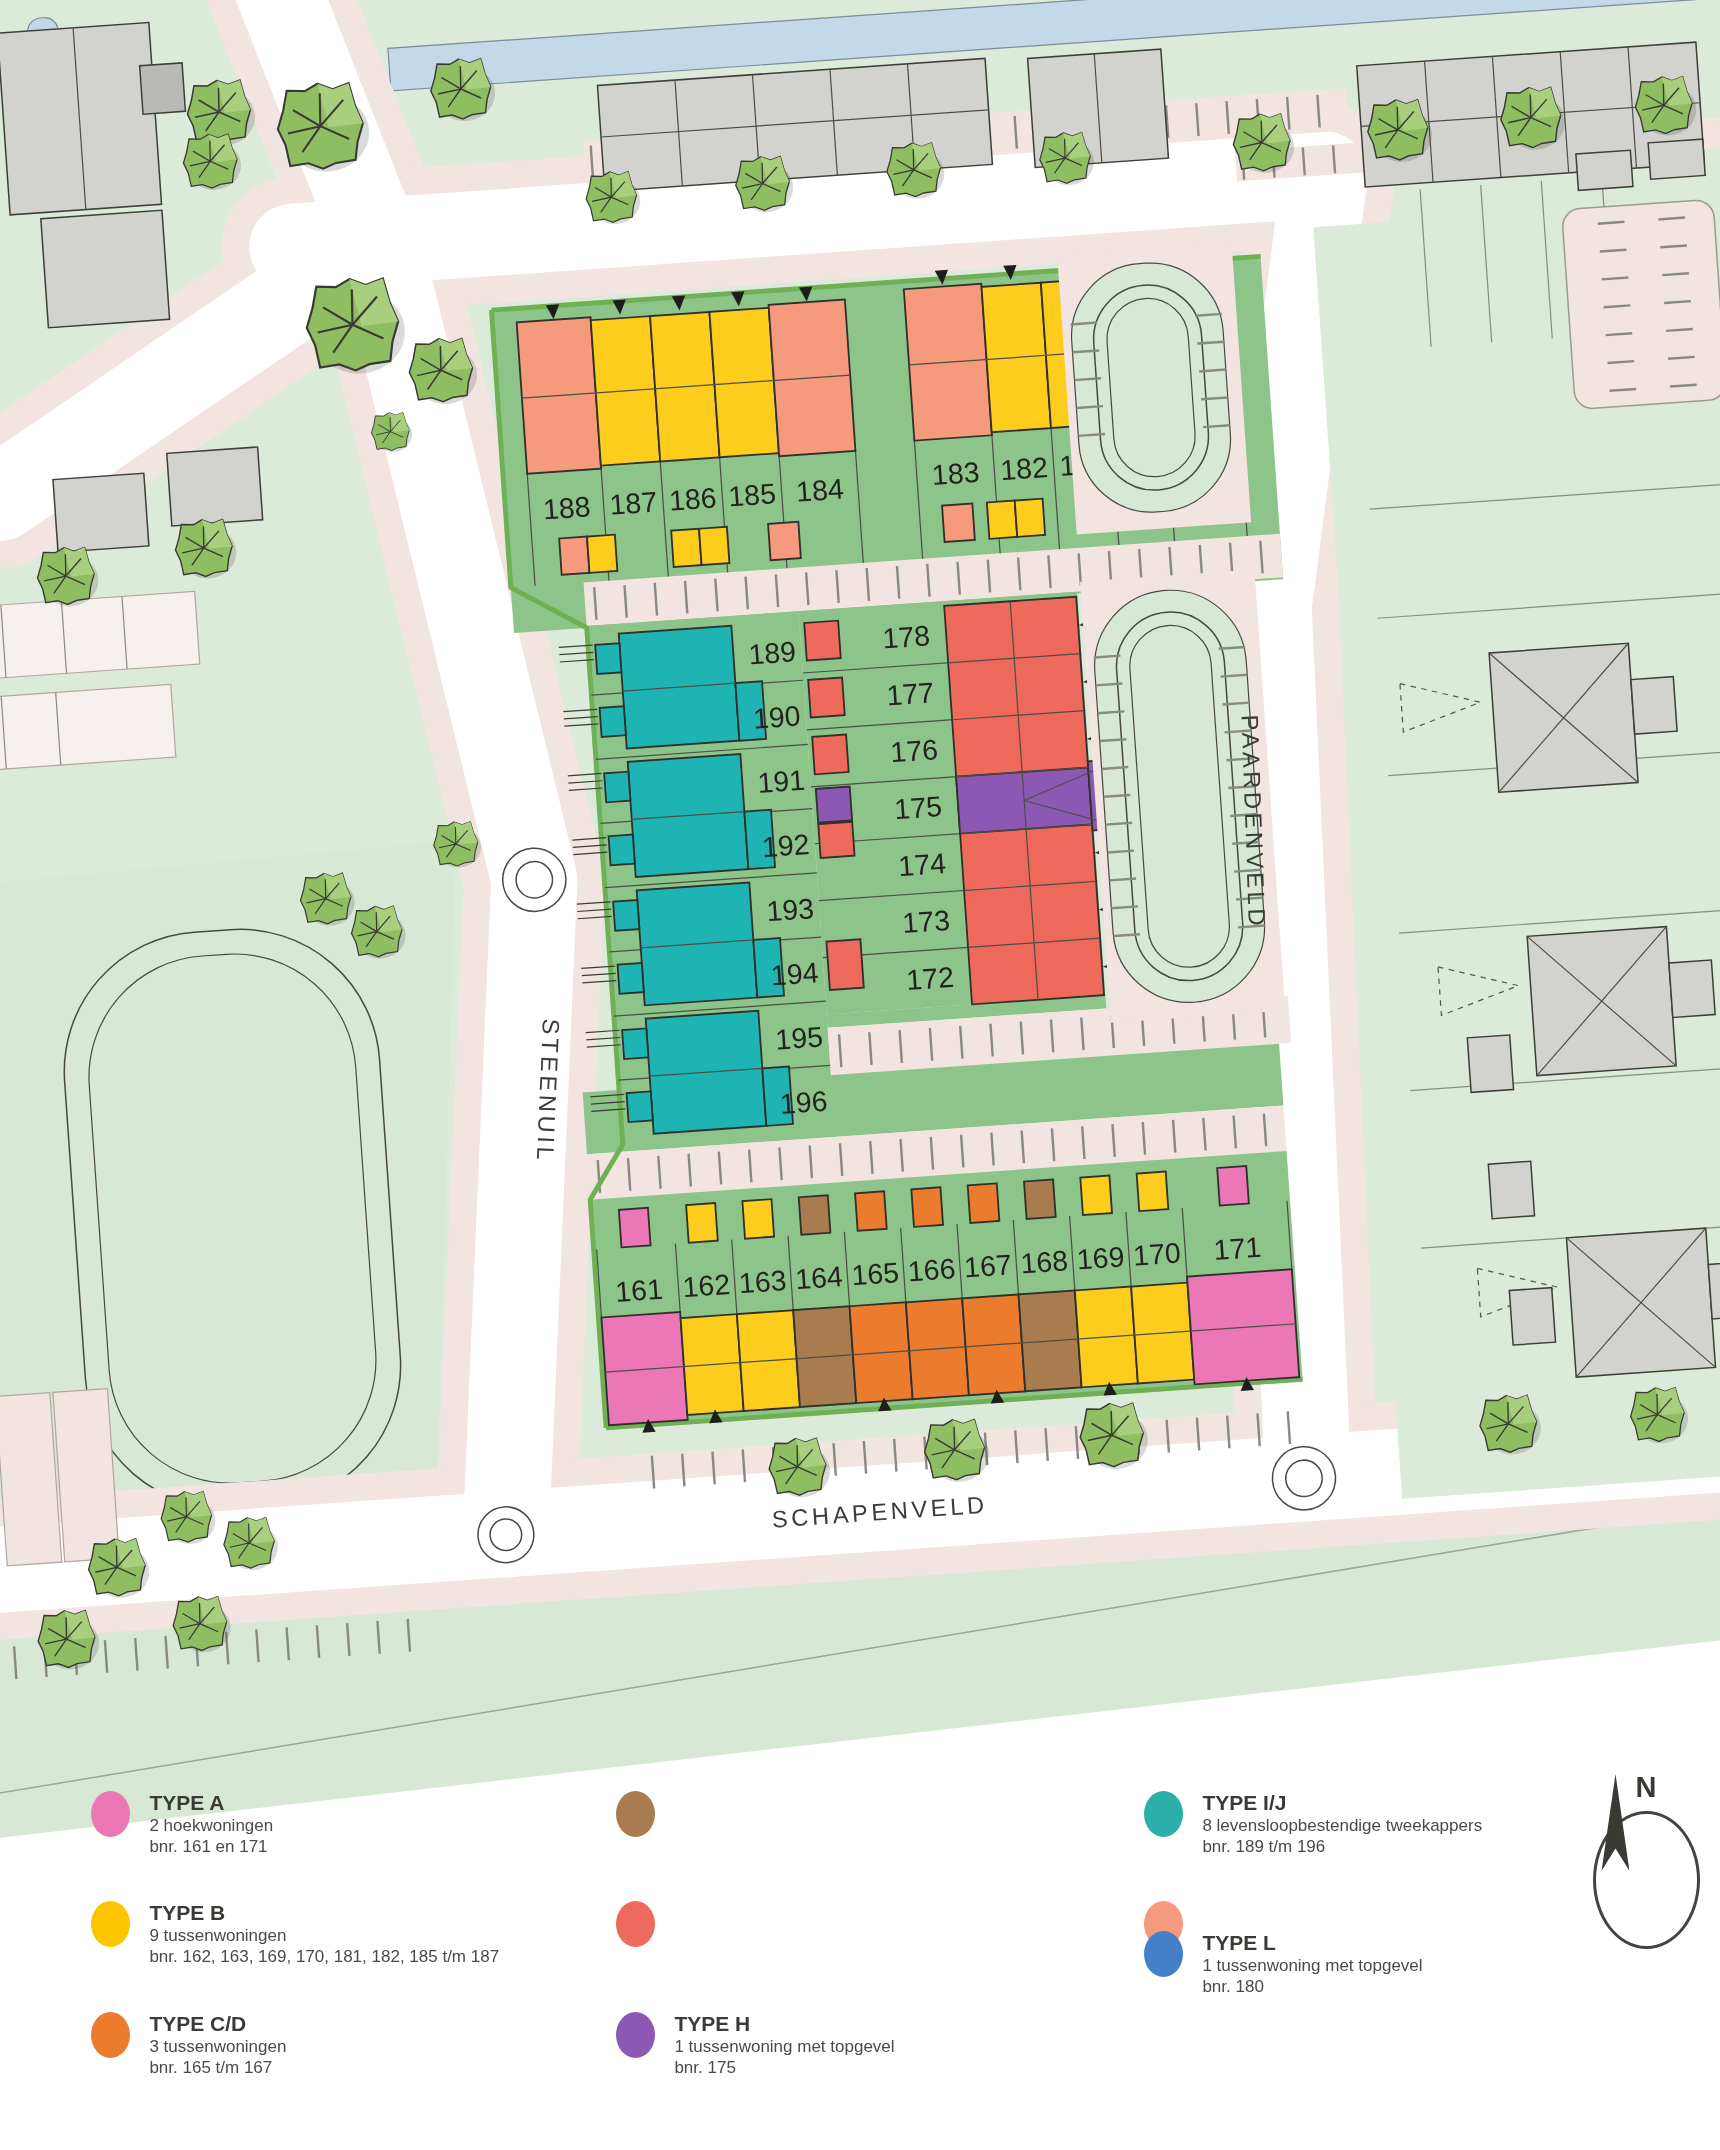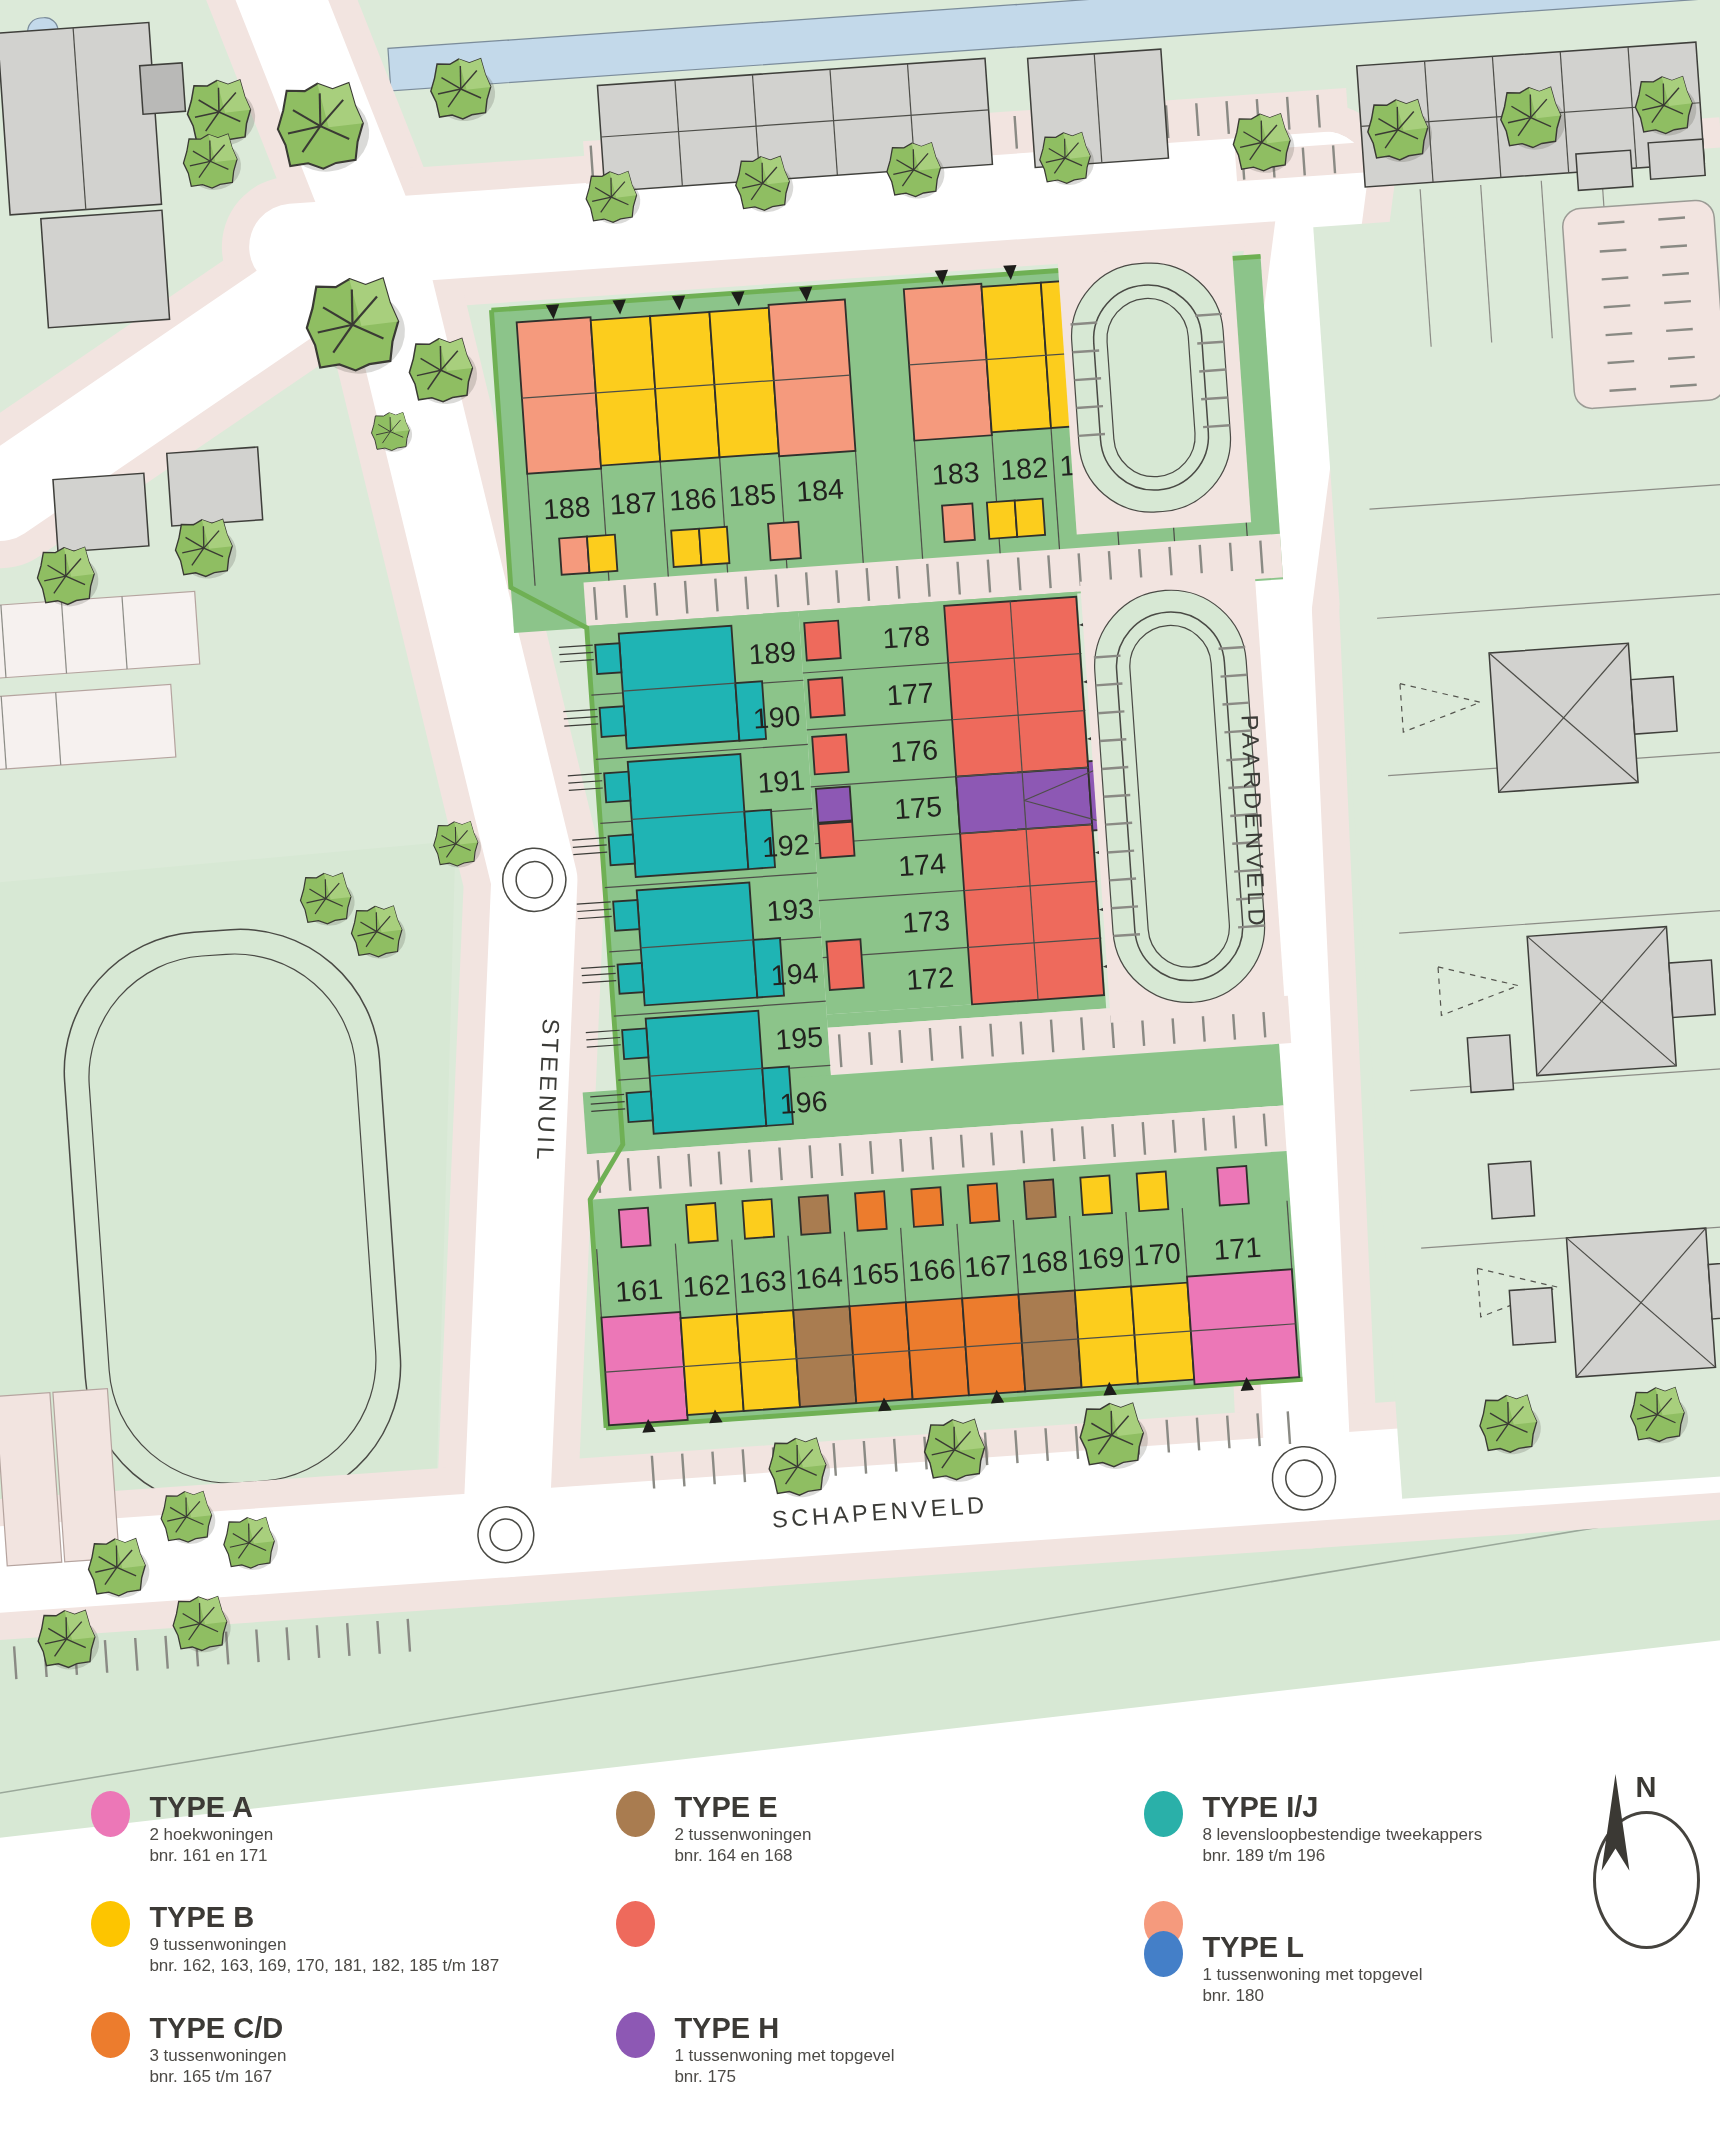--- a/index.html
+++ b/index.html
@@ -28,21 +28,21 @@
   .stripe{stroke:#3c3c38;stroke-width:2px;}
   .roadP{fill:none;stroke:var(--c-roadpink);stroke-width:232px;stroke-linecap:round;stroke-linejoin:round;}
   .roadW{fill:none;stroke:#fff;stroke-width:142px;stroke-linecap:round;stroke-linejoin:round;}
   .rb{fill:#fff;stroke:#4a4a45;stroke-width:2.5px;}
   .water{fill:var(--c-water);stroke:#7b8c9b;stroke-width:2px;}
   .dashdr{fill:none;stroke:#55554f;stroke-width:2px;stroke-dasharray:9 9;}
   
   .lg-entry{position:absolute;display:flex;align-items:flex-start;}
   .dot{width:39px;height:46px;border-radius:50%;flex:0 0 auto;margin-top:0;}
   .lg-text{margin-left:19.4px;}
-  .lg-title{font-size:29px;font-weight:bold;color:#3c3a36;line-height:1.15;}
+  .lg-title{font-size:21px;font-weight:bold;color:#3c3a36;line-height:1.15;}
   .lg-line{font-size:17px;color:#4c4a46;line-height:1.24;}
   #north{position:absolute;left:1576px;top:1771px;width:140px;text-align:center;}
   #north .nlab{font-size:29px;font-weight:bold;color:#3b3934;}
   #north .oval{width:101px;height:132px;border:3px solid #45433e;border-radius:50%;margin:7.3px auto 0;display:flex;align-items:center;justify-content:center;}
 </style>
 </head>
 <body>
 
 <div id="page">
 <svg width="1721" height="2151" viewBox="0 0 2835 3543">
@@ -548,25 +548,20 @@
   <div class="lg-entry" style="left:91px;top:2012px">
     <span class="dot" style="background: rgb(236, 124, 45);"></span>
     <div class="lg-text">
           <div class="lg-title">TYPE C/D</div>
       <div class="lg-line">3 tussenwoningen</div>
           <div class="lg-line">bnr. 165 t/m 167</div>
         </div>
   </div>
   <div class="lg-entry" style="left:616px;top:1791px">
     <span class="dot" style="background: rgb(169, 124, 80);"></span>
-    <div class="lg-text">
-          <div class="lg-title">TYPE E</div>
-      <div class="lg-line">2 tussenwoningen</div>
-          <div class="lg-line">bnr. 164 en 168</div>
-        </div>
   </div>
   <div class="lg-entry" style="left:616px;top:1901px">
     <span class="dot" style="background: rgb(238, 106, 92);"></span>
   </div>
   <div class="lg-entry" style="left:616px;top:2012px">
     <span class="dot" style="background: rgb(141, 88, 180);"></span>
     <div class="lg-text">
           <div class="lg-title">TYPE H</div>
       <div class="lg-line">1 tussenwoning met topgevel</div>
           <div class="lg-line">bnr. 175</div>

